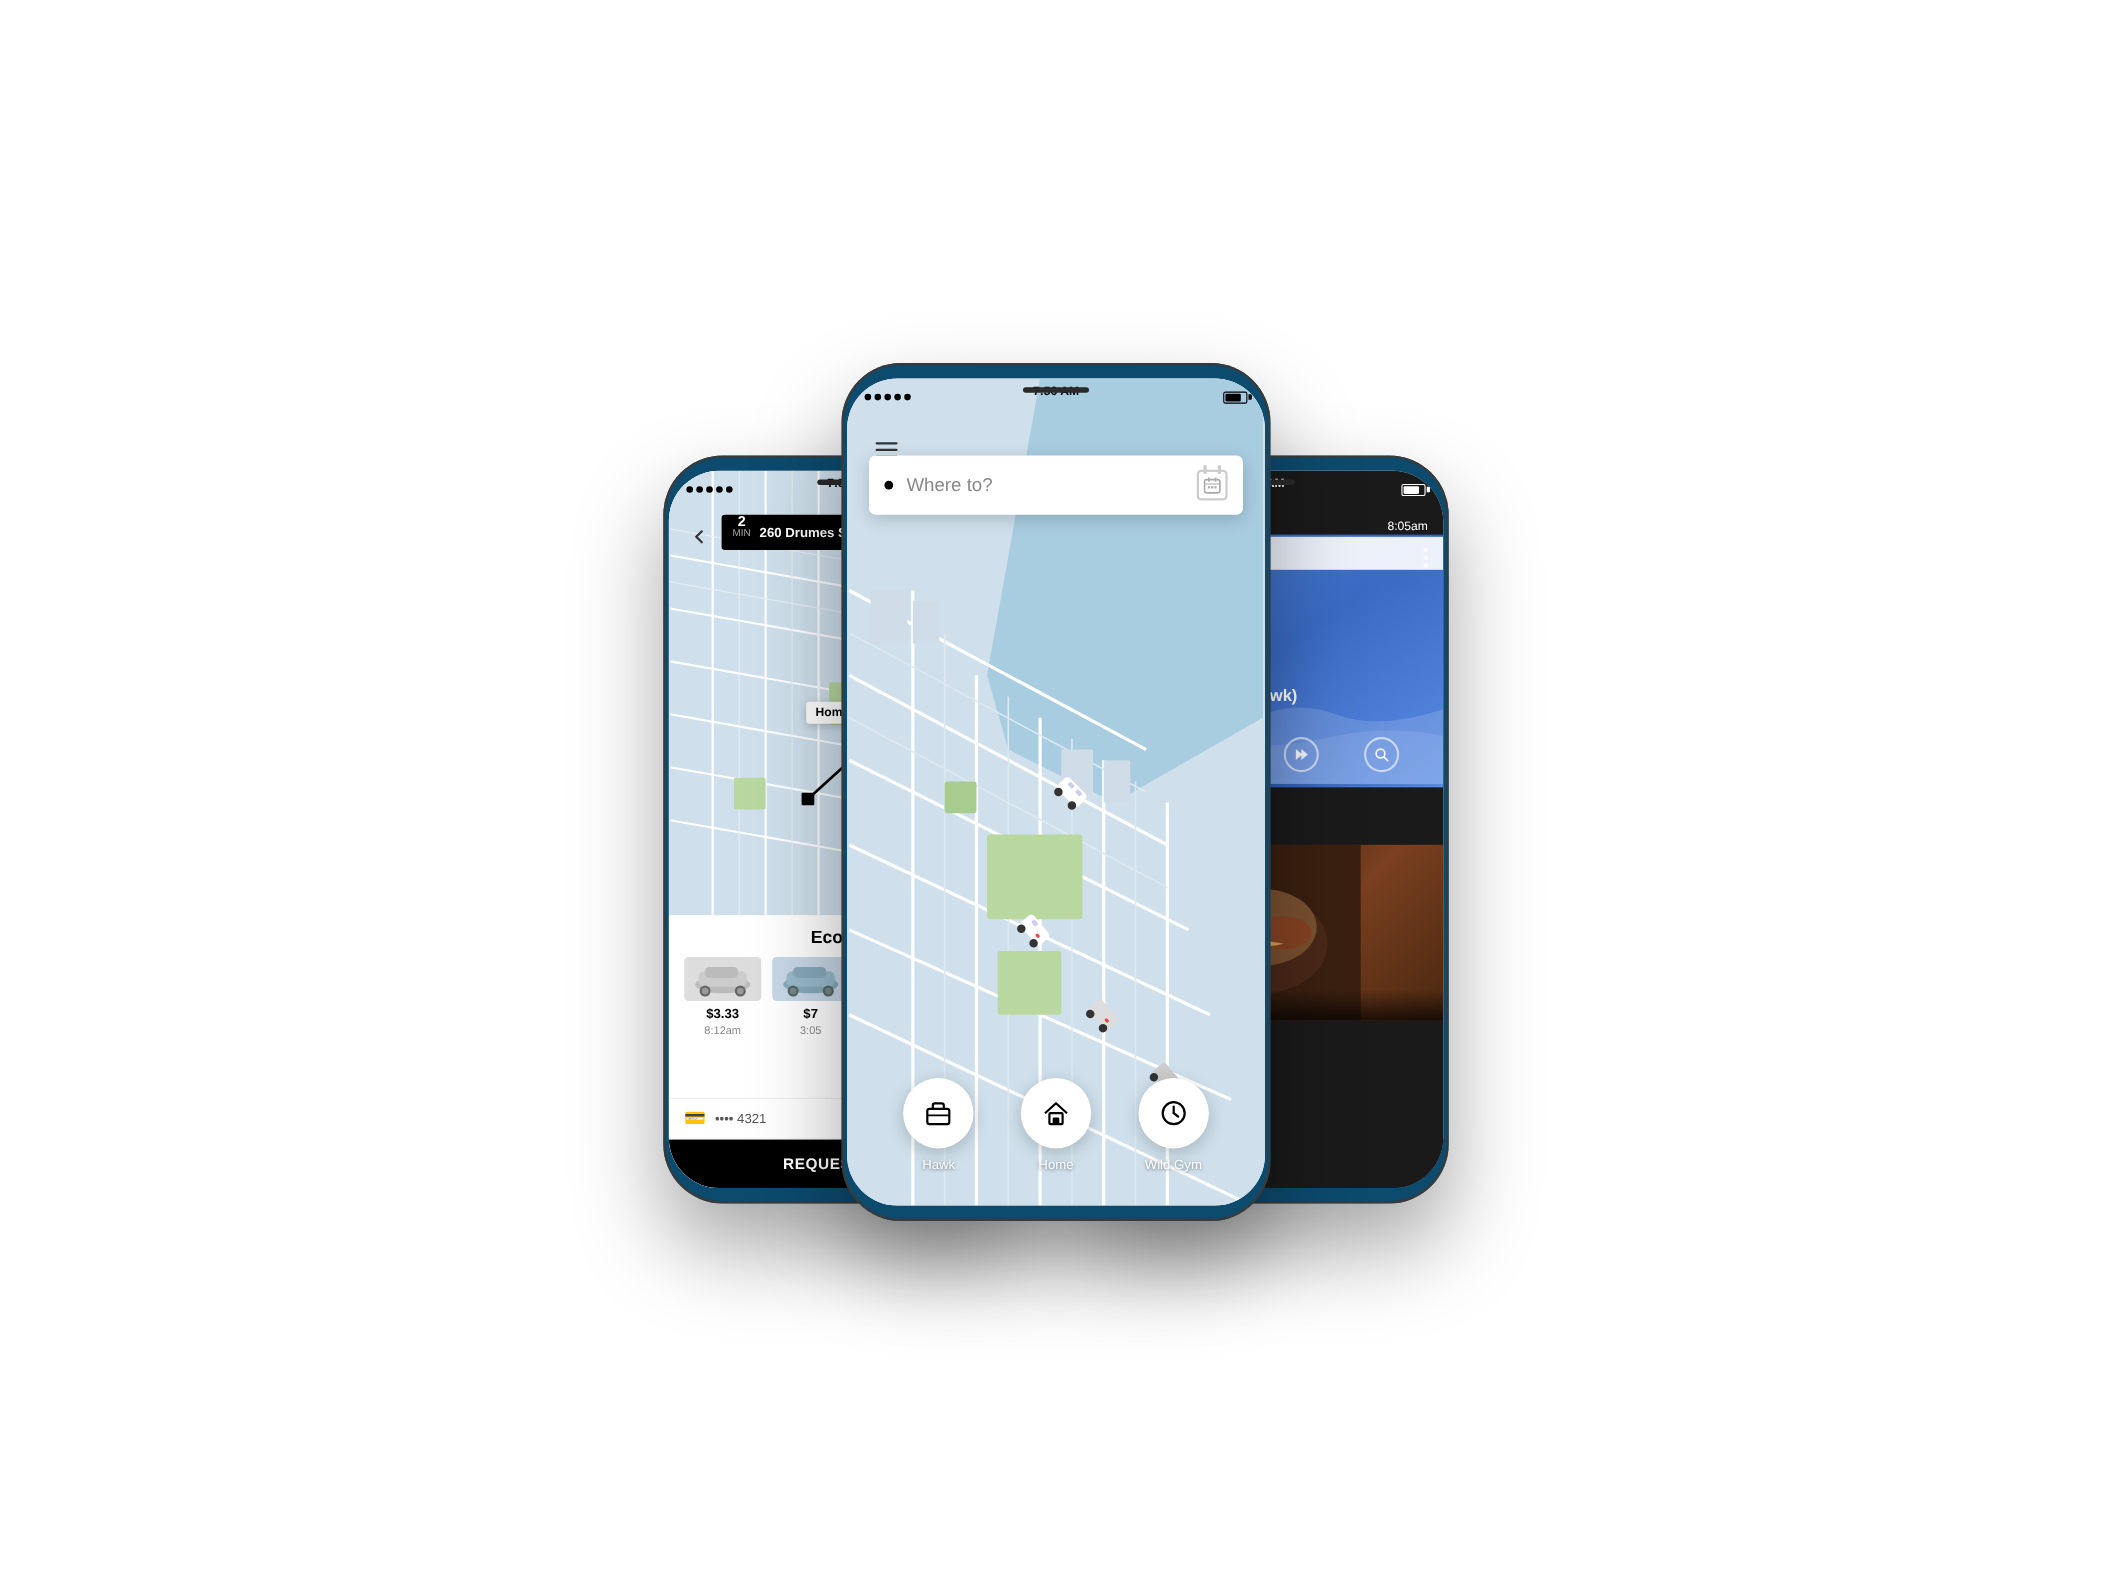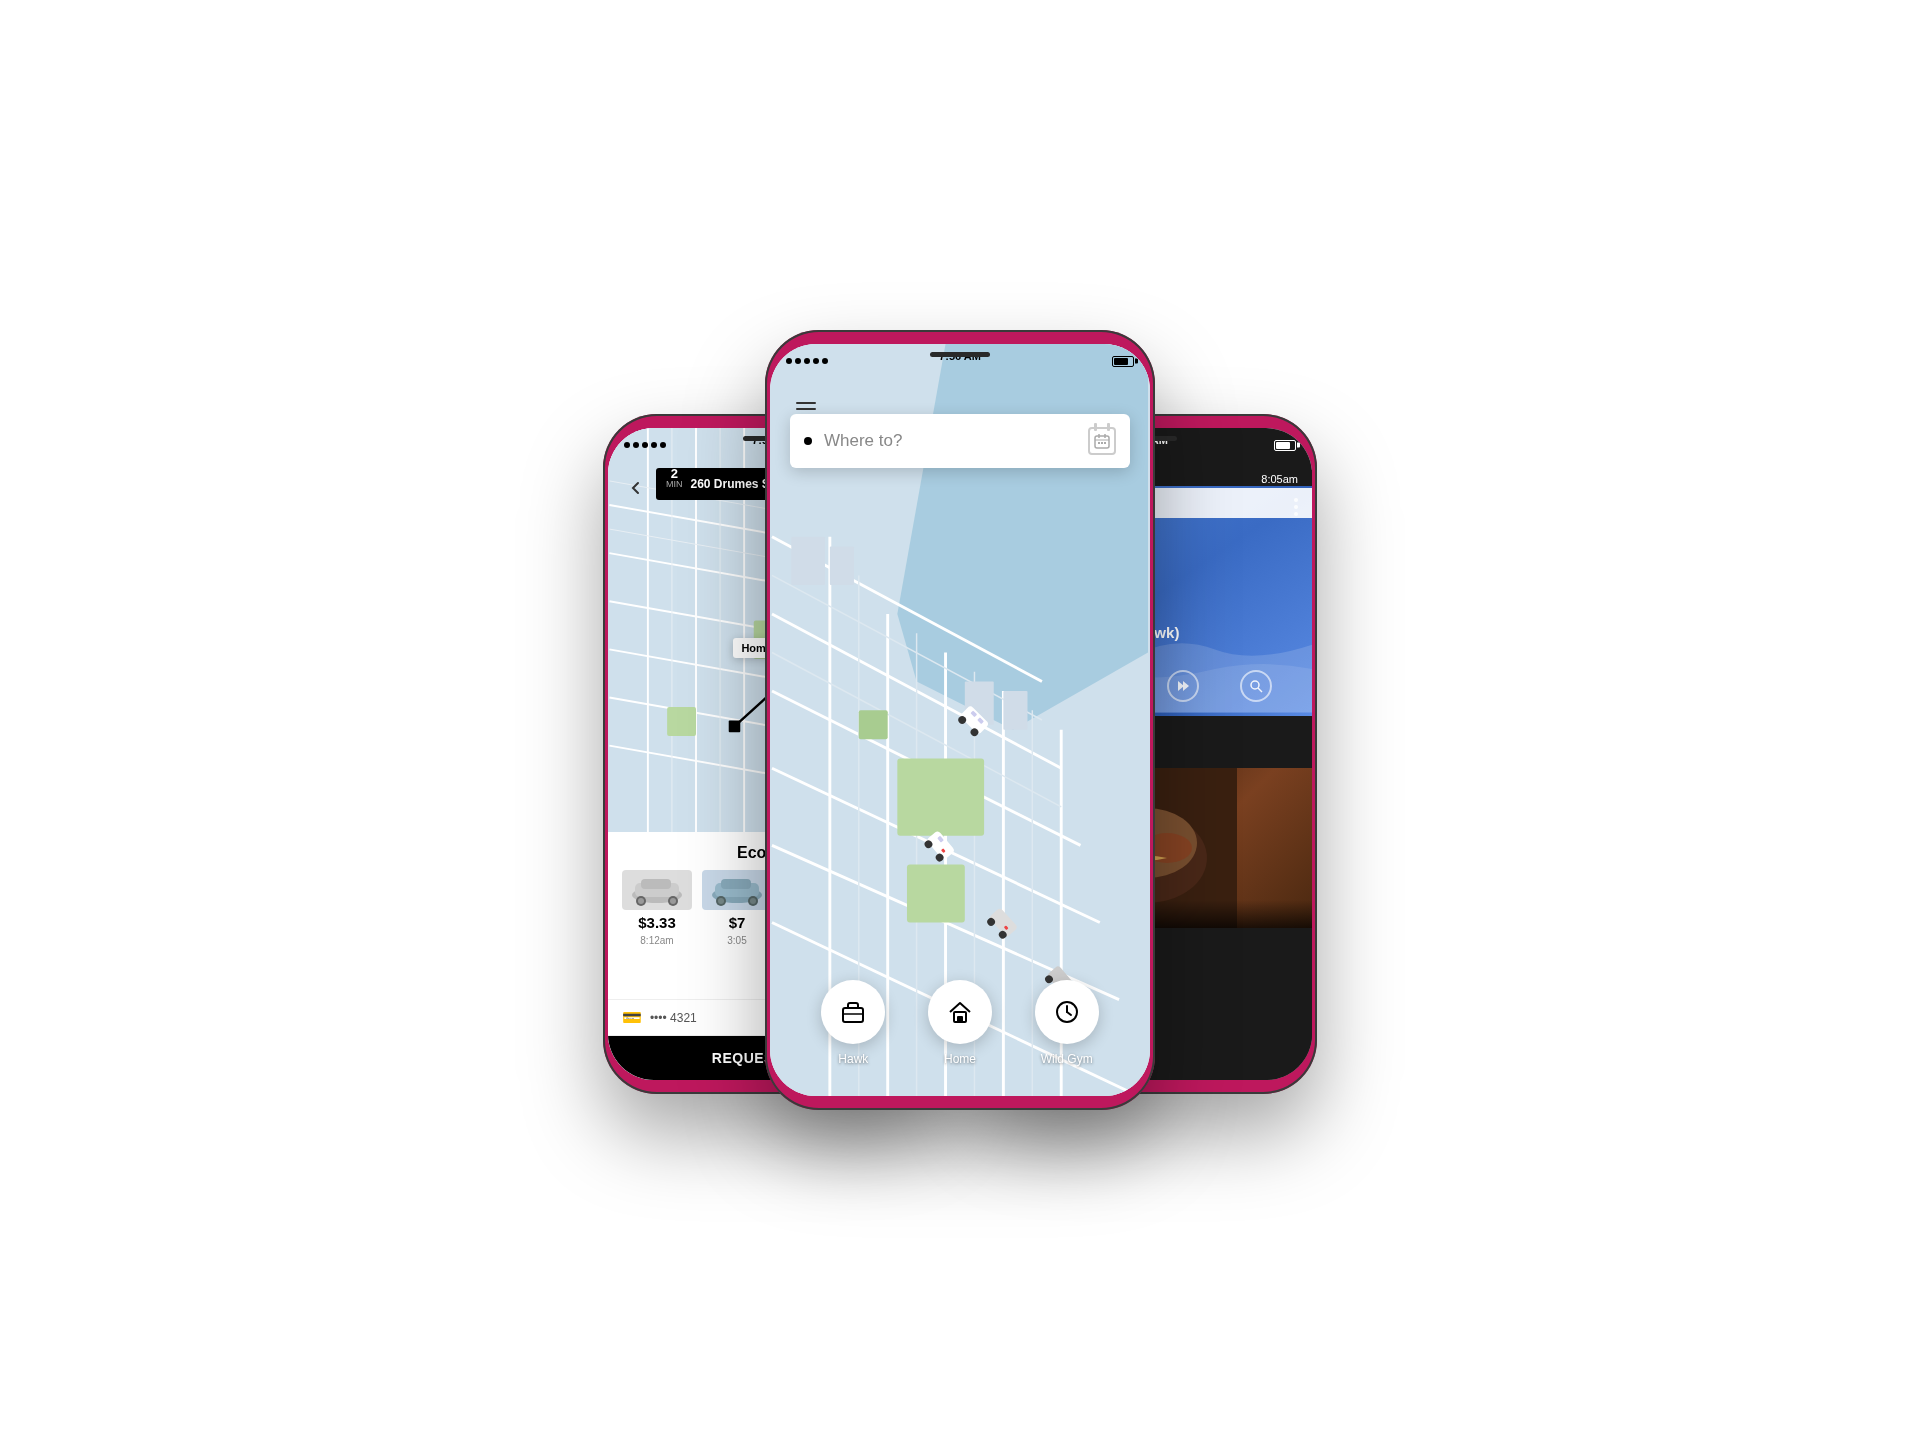--- a/index.html
+++ b/index.html
@@ -20,21 +20,21 @@
       height: 1200px;
       display: flex;
       align-items: center;
       justify-content: center;
     }
 
     
     .phone {
       position: absolute;
       border-radius: 54px;
-      background: #be185d;
+      background: #0c4a6e;
       box-shadow: 0 40px 80px rgba(0,0,0,0.35), inset 0 0 0 2px #3a3a3a;
     }
 
     
     .phone-center {
       width: 390px;
       height: 780px;
       z-index: 10;
       top: 50%;
       left: 50%;
@@ -408,21 +408,21 @@
       height: 40px;
       background: #ddd;
       border-radius: 4px;
       overflow: hidden;
       display: flex;
       align-items: center;
       justify-content: center;
     }
 
     .ride-price {
-      font-size: 15px;
+      font-size: 12px;
       font-weight: 700;
       color: #000;
     }
 
     .ride-time {
       font-size: 10px;
       color: #888;
     }
 
     .left-footer {

